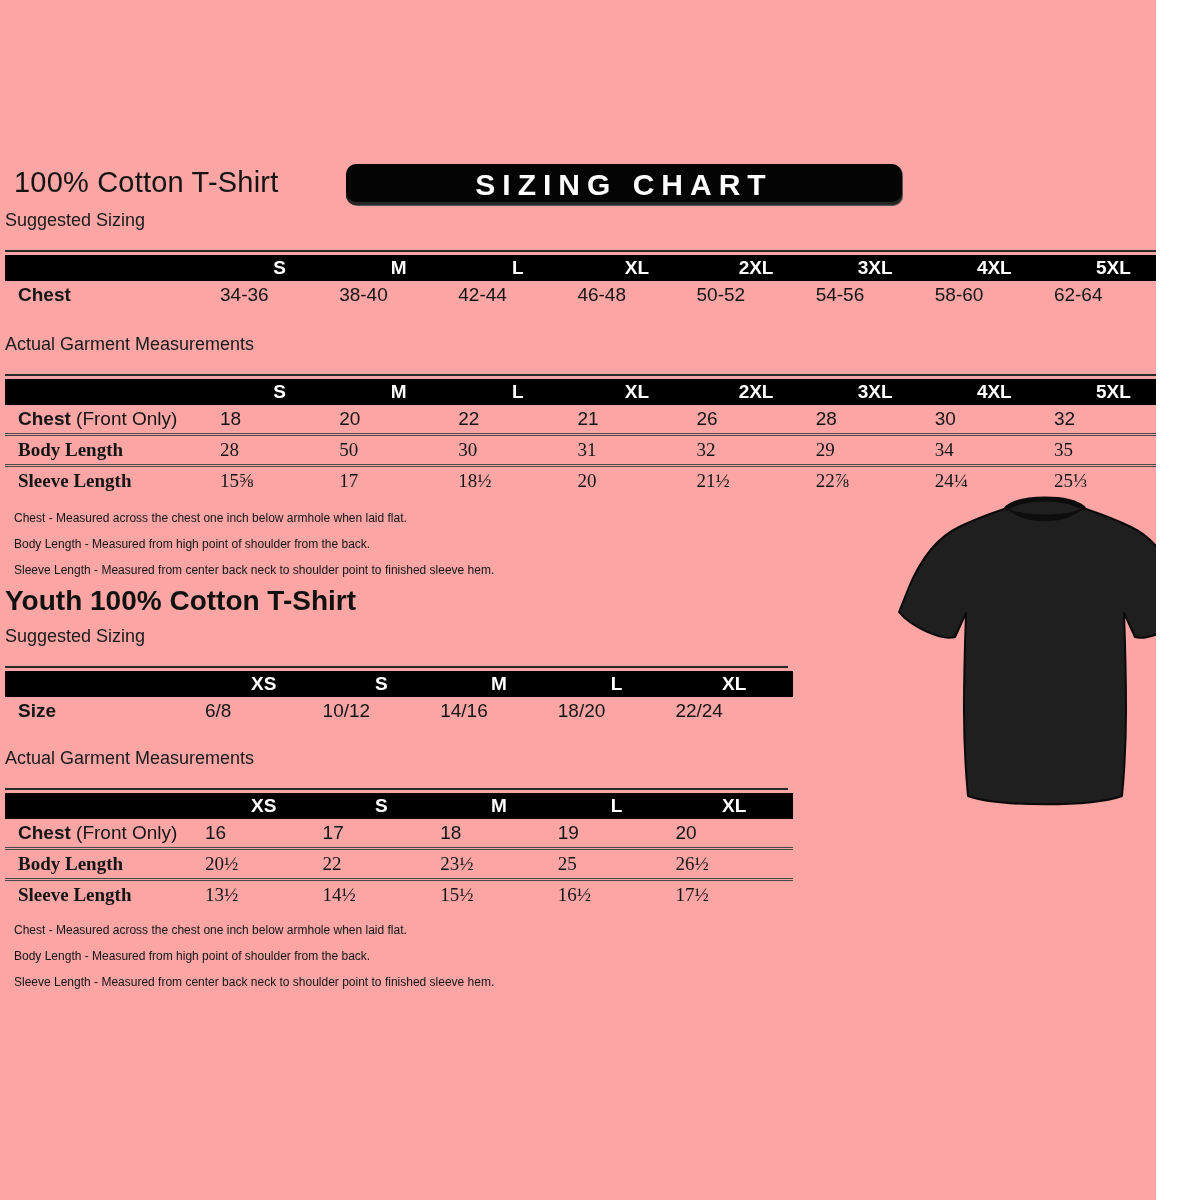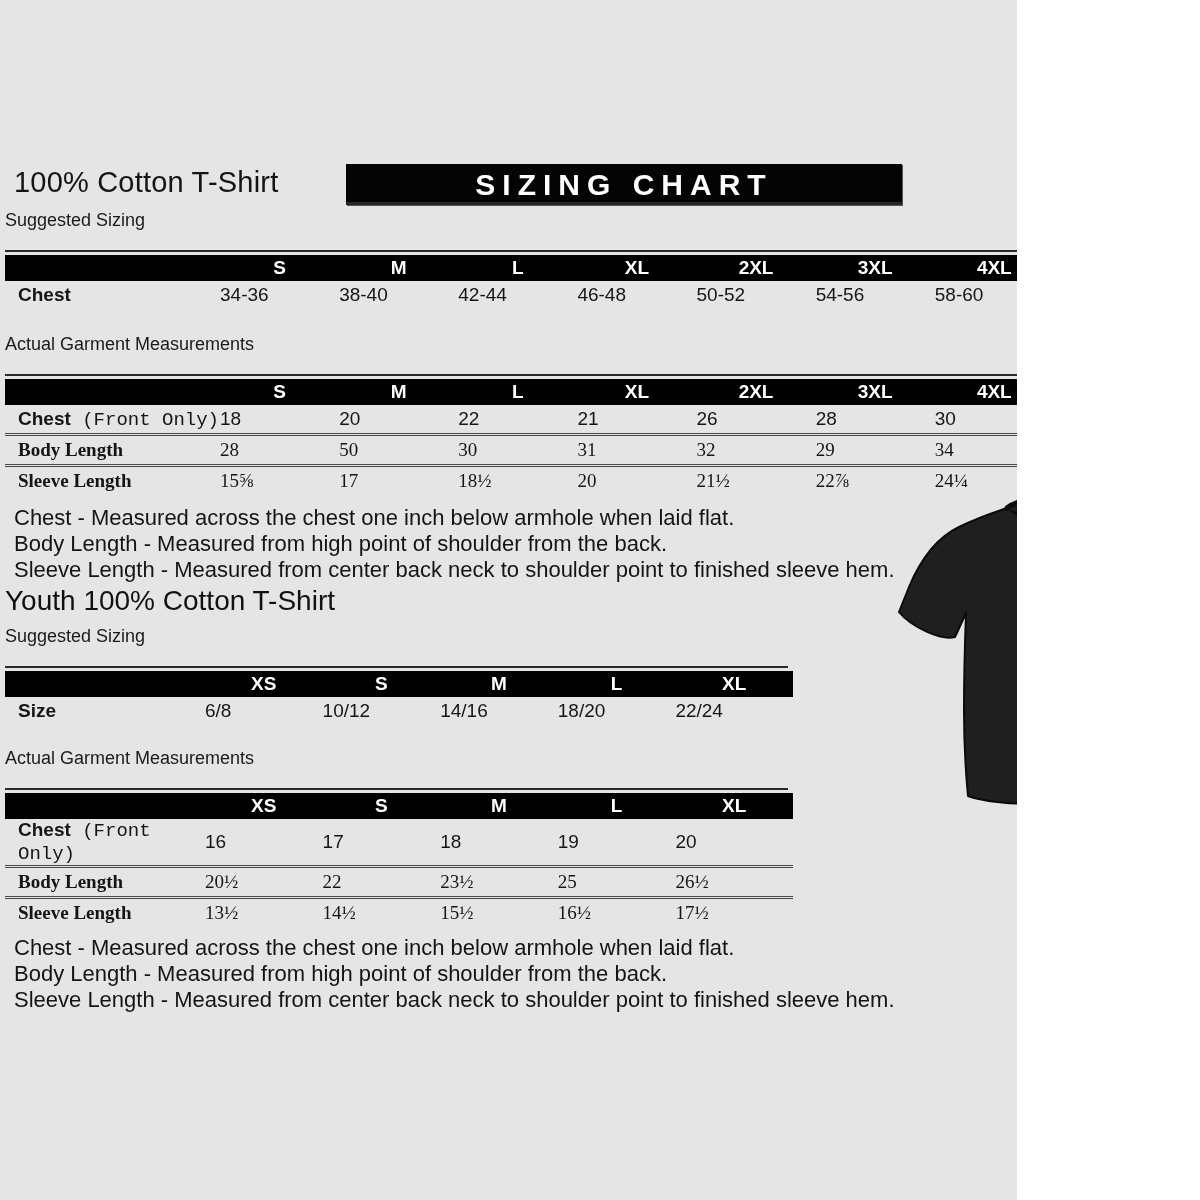--- a/index.html
+++ b/index.html
@@ -1,52 +1,52 @@
 <!DOCTYPE html>
 <html><head>
 <meta charset="utf-8">
 <style>
   html,body{margin:0;padding:0;background:#fff;}
-  .page{position:relative;width:1017px;height:1200px;background:#e5e5e5;
+  .page{position:relative;width:1156px;height:1200px;background:#fca5a5;
         font-family:"Liberation Sans",sans-serif;color:#161616;overflow:hidden;}
   .content{position:absolute;left:0;top:164px;width:1180px;}
 
   
   .hdr{position:relative;height:47px;}
   .title{position:absolute;left:14px;top:2px;font-size:29px;font-weight:400;
          letter-spacing:0.2px;white-space:nowrap;color:#141414;}
   .banner{position:absolute;left:346px;top:0;width:556px;height:41px;background:#040404;
           color:#ffffff;font-size:30px;font-weight:700;letter-spacing:7px;
           display:flex;align-items:center;justify-content:center;
-          box-shadow:inset 0 -3px 0 #262626, 1px 1px 0 #555;}
+          box-shadow:inset 0 -3px 0 #262626, 1px 1px 0 #555;border-radius:10px;}
 
   
   .sec{font-size:18px;color:#1a1a1a;margin-left:5px;padding-bottom:20px;
        border-bottom:2px solid #2a2a2a;line-height:19px;}
   .w-adult{width:1163px;}
   .w-youth{width:783px;}
   .mt-a{margin-top:26px;}
   .mt-b{margin-top:10px;}
   .mt-c{margin-top:24px;}
 
   table{border-collapse:collapse;table-layout:fixed;margin-left:5px;margin-top:3px;}
   .t-adult{width:1168px;}
   .t-youth{width:788px;}
   th{background:#000000;color:#ffffff;font-size:19px;font-weight:700;height:26px;
      padding:0;text-align:center;}
   td{font-size:19px;height:28px;padding:0;color:#151515;}
   td.lbl{text-align:left;padding-left:13px;font-weight:700;}
-  td.lbl .sfx{font-weight:400;font-family:Liberation Mono, monospace;}
+  td.lbl .sfx{font-weight:400;}
   .seprows tbody tr + tr td{border-top:3px double #4a4a4a;font-family:Liberation Serif, serif;}
 
   .notes{margin:10px 0 0 14px;}
-  .notes .note{font-size:22px;line-height:26px;color:#141414;}
+  .notes .note{font-size:12px;line-height:26px;color:#141414;}
   .notes-b{margin-top:8px;}
 
-  .youth-title{margin:2px 0 0 5px;font-size:28px;font-weight:400;line-height:32px;
+  .youth-title{margin:2px 0 0 5px;font-size:28px;font-weight:700;line-height:32px;
                color:#111;}
 
   .tee{position:absolute;left:895px;top:478px;width:300px;height:334px;}
 </style>
 </head>
 <body>
 
 <div class="page">
   <div class="content">
 

